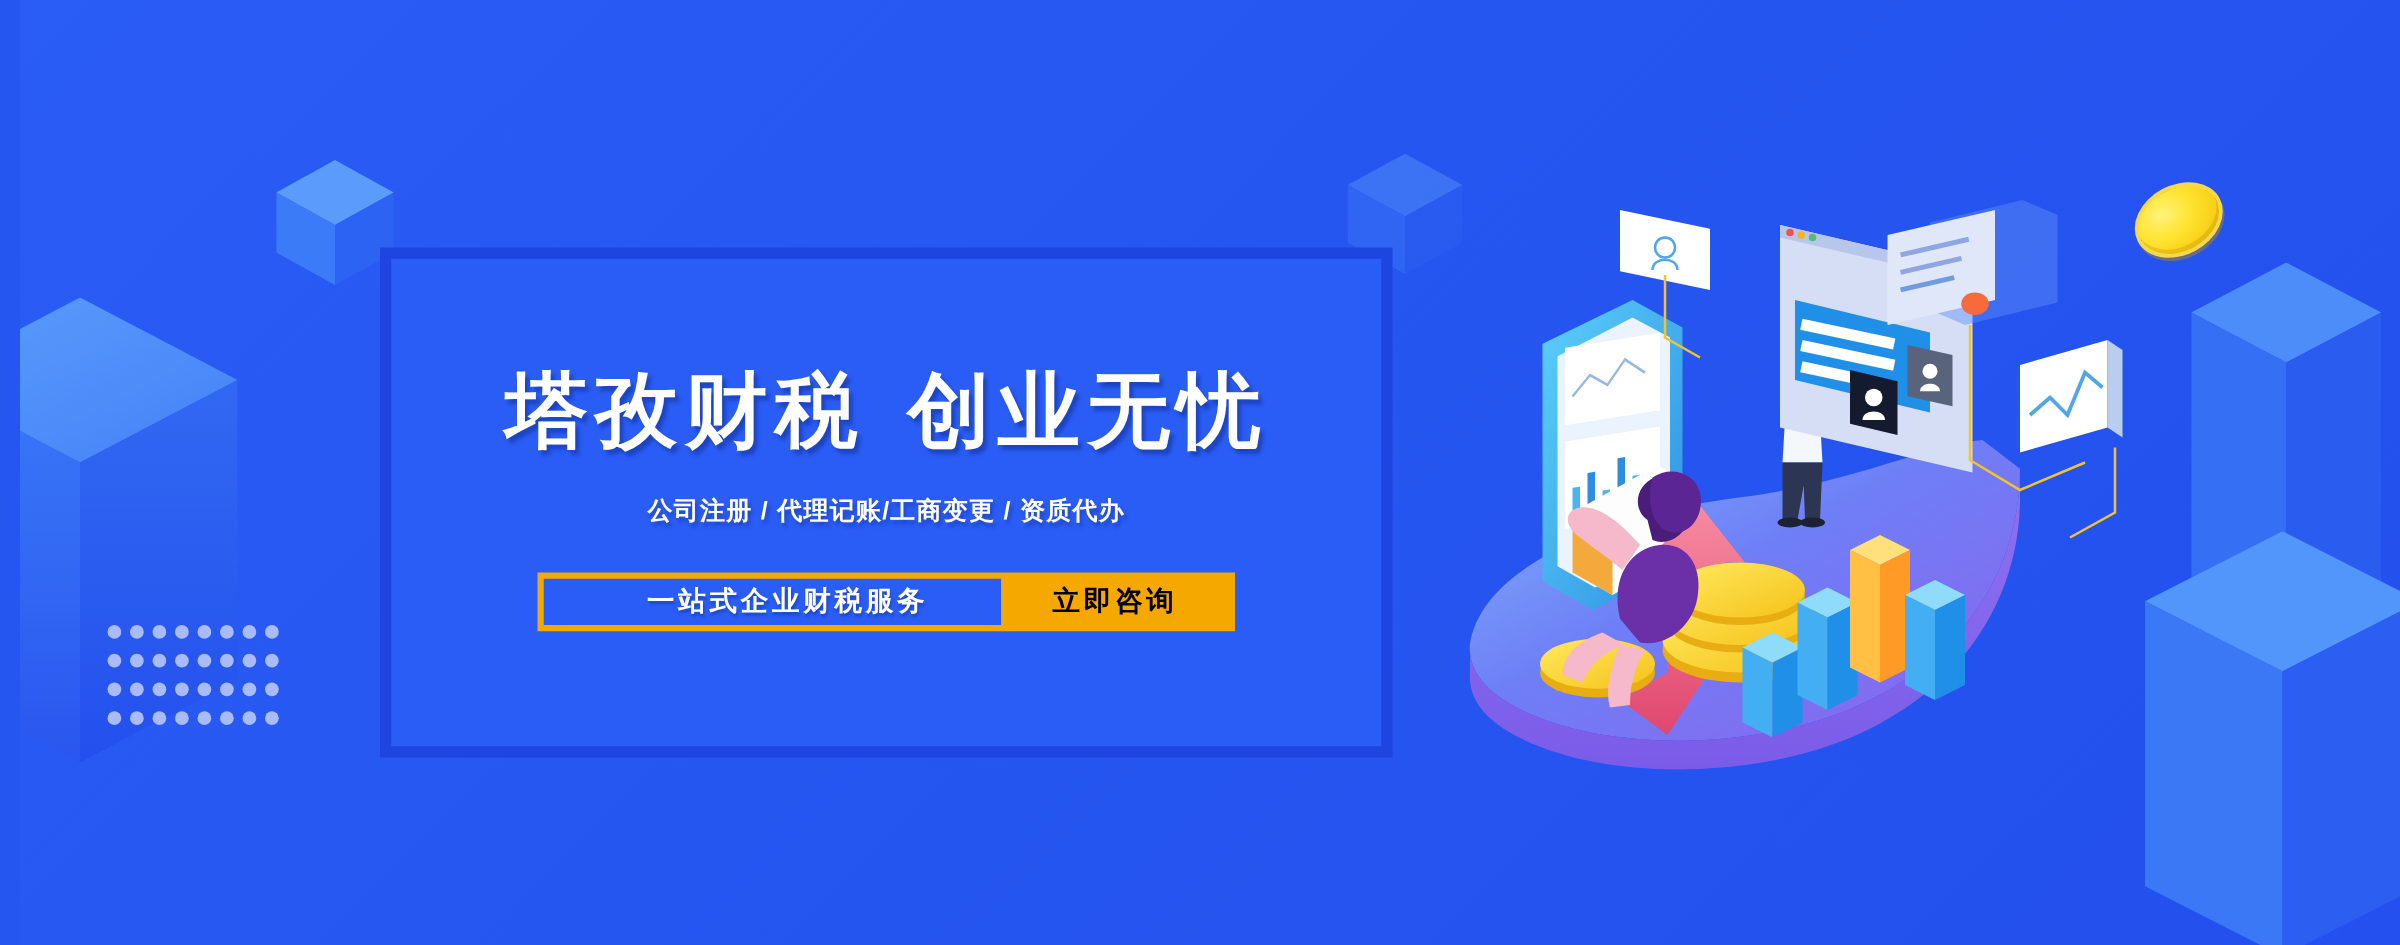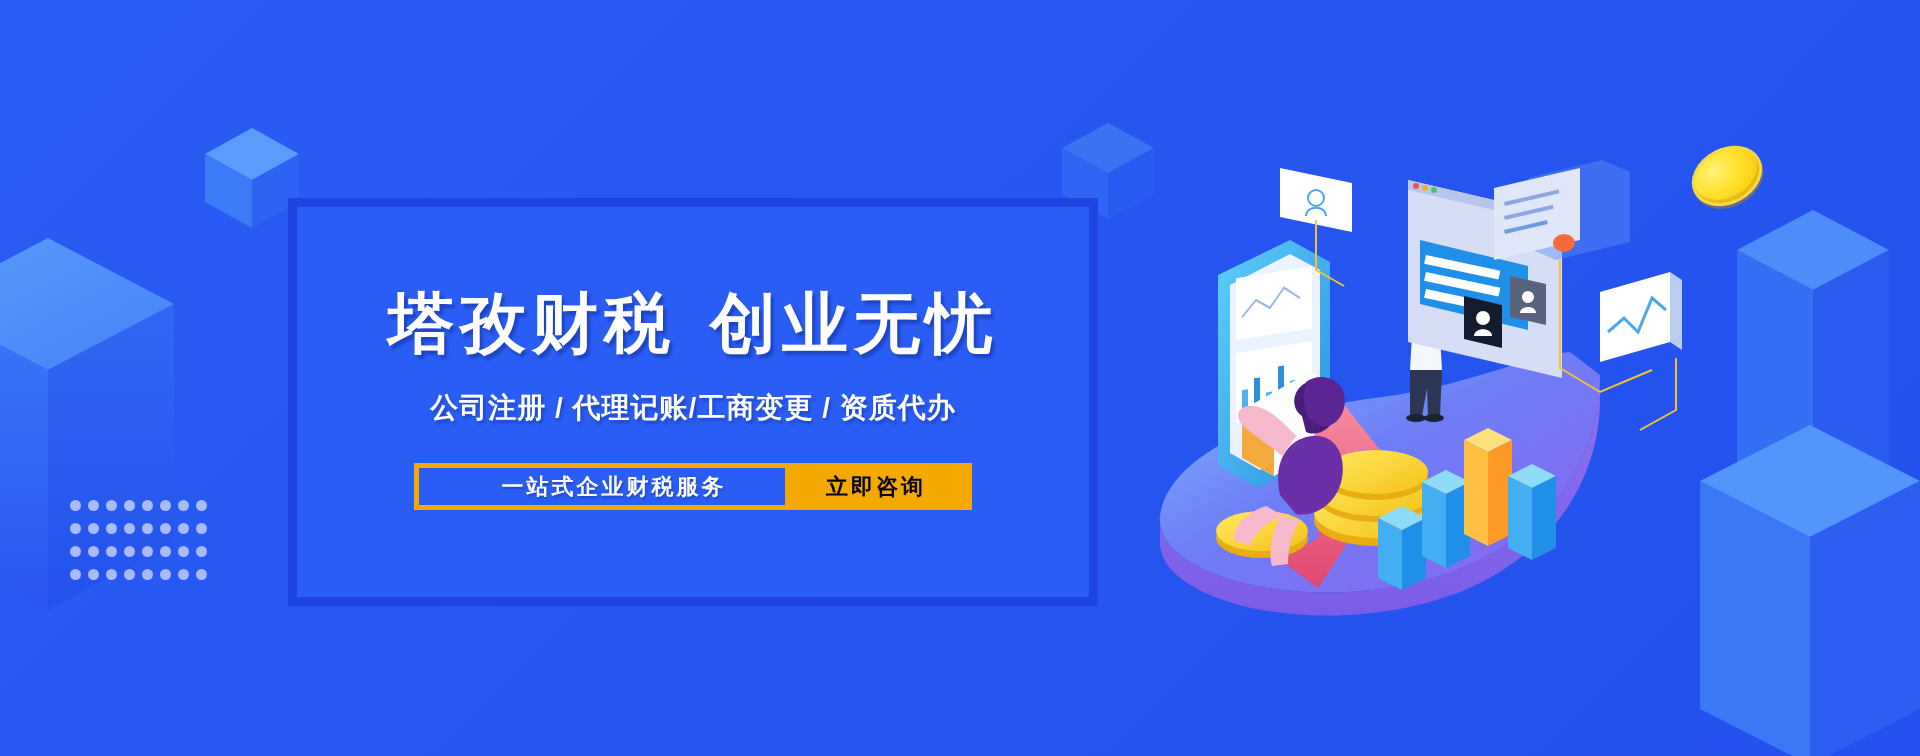--- a/index.html
+++ b/index.html
@@ -8,20 +8,21 @@
     font-family:"Liberation Sans","DejaVu Sans",sans-serif;
     background:#2656f0;
     position:relative;
   }
 
   
   #banner {
     position:absolute; inset:0;
     background:linear-gradient(135deg,#2a5df5 0%,#2656f0 45%,#2350ee 100%);
     overflow:hidden;
+    margin-left:16px;
   }
 
   
   .deco { position:absolute; pointer-events:none; }
 
   
   .tower-left { left:-78px; top:238px; width:252px; height:372px; }
   .tower-r1   { left:1737px; top:210px; width:152px; height:330px; }
   .tower-r2   { left:1700px; top:425px; width:220px; height:340px; }
 
@@ -73,21 +74,21 @@
     line-height:1.08;
     text-shadow:3px 4px 3px rgba(10,32,120,.40);
     white-space:nowrap;
     margin-bottom:30px;
     margin-top:-6px;
   }
   .title .gap { display:inline-block; width:34px; }
 
   .subtitle {
     color:#ffffff;
-    font-size:28px;
+    font-size:20px;
     font-weight:700;
     letter-spacing:1px;
     text-shadow:2px 3px 3px rgba(10,32,120,.35);
     white-space:nowrap;
     margin-bottom:36px;
   }
 
   
   .cta {
     display:flex; align-items:stretch;

